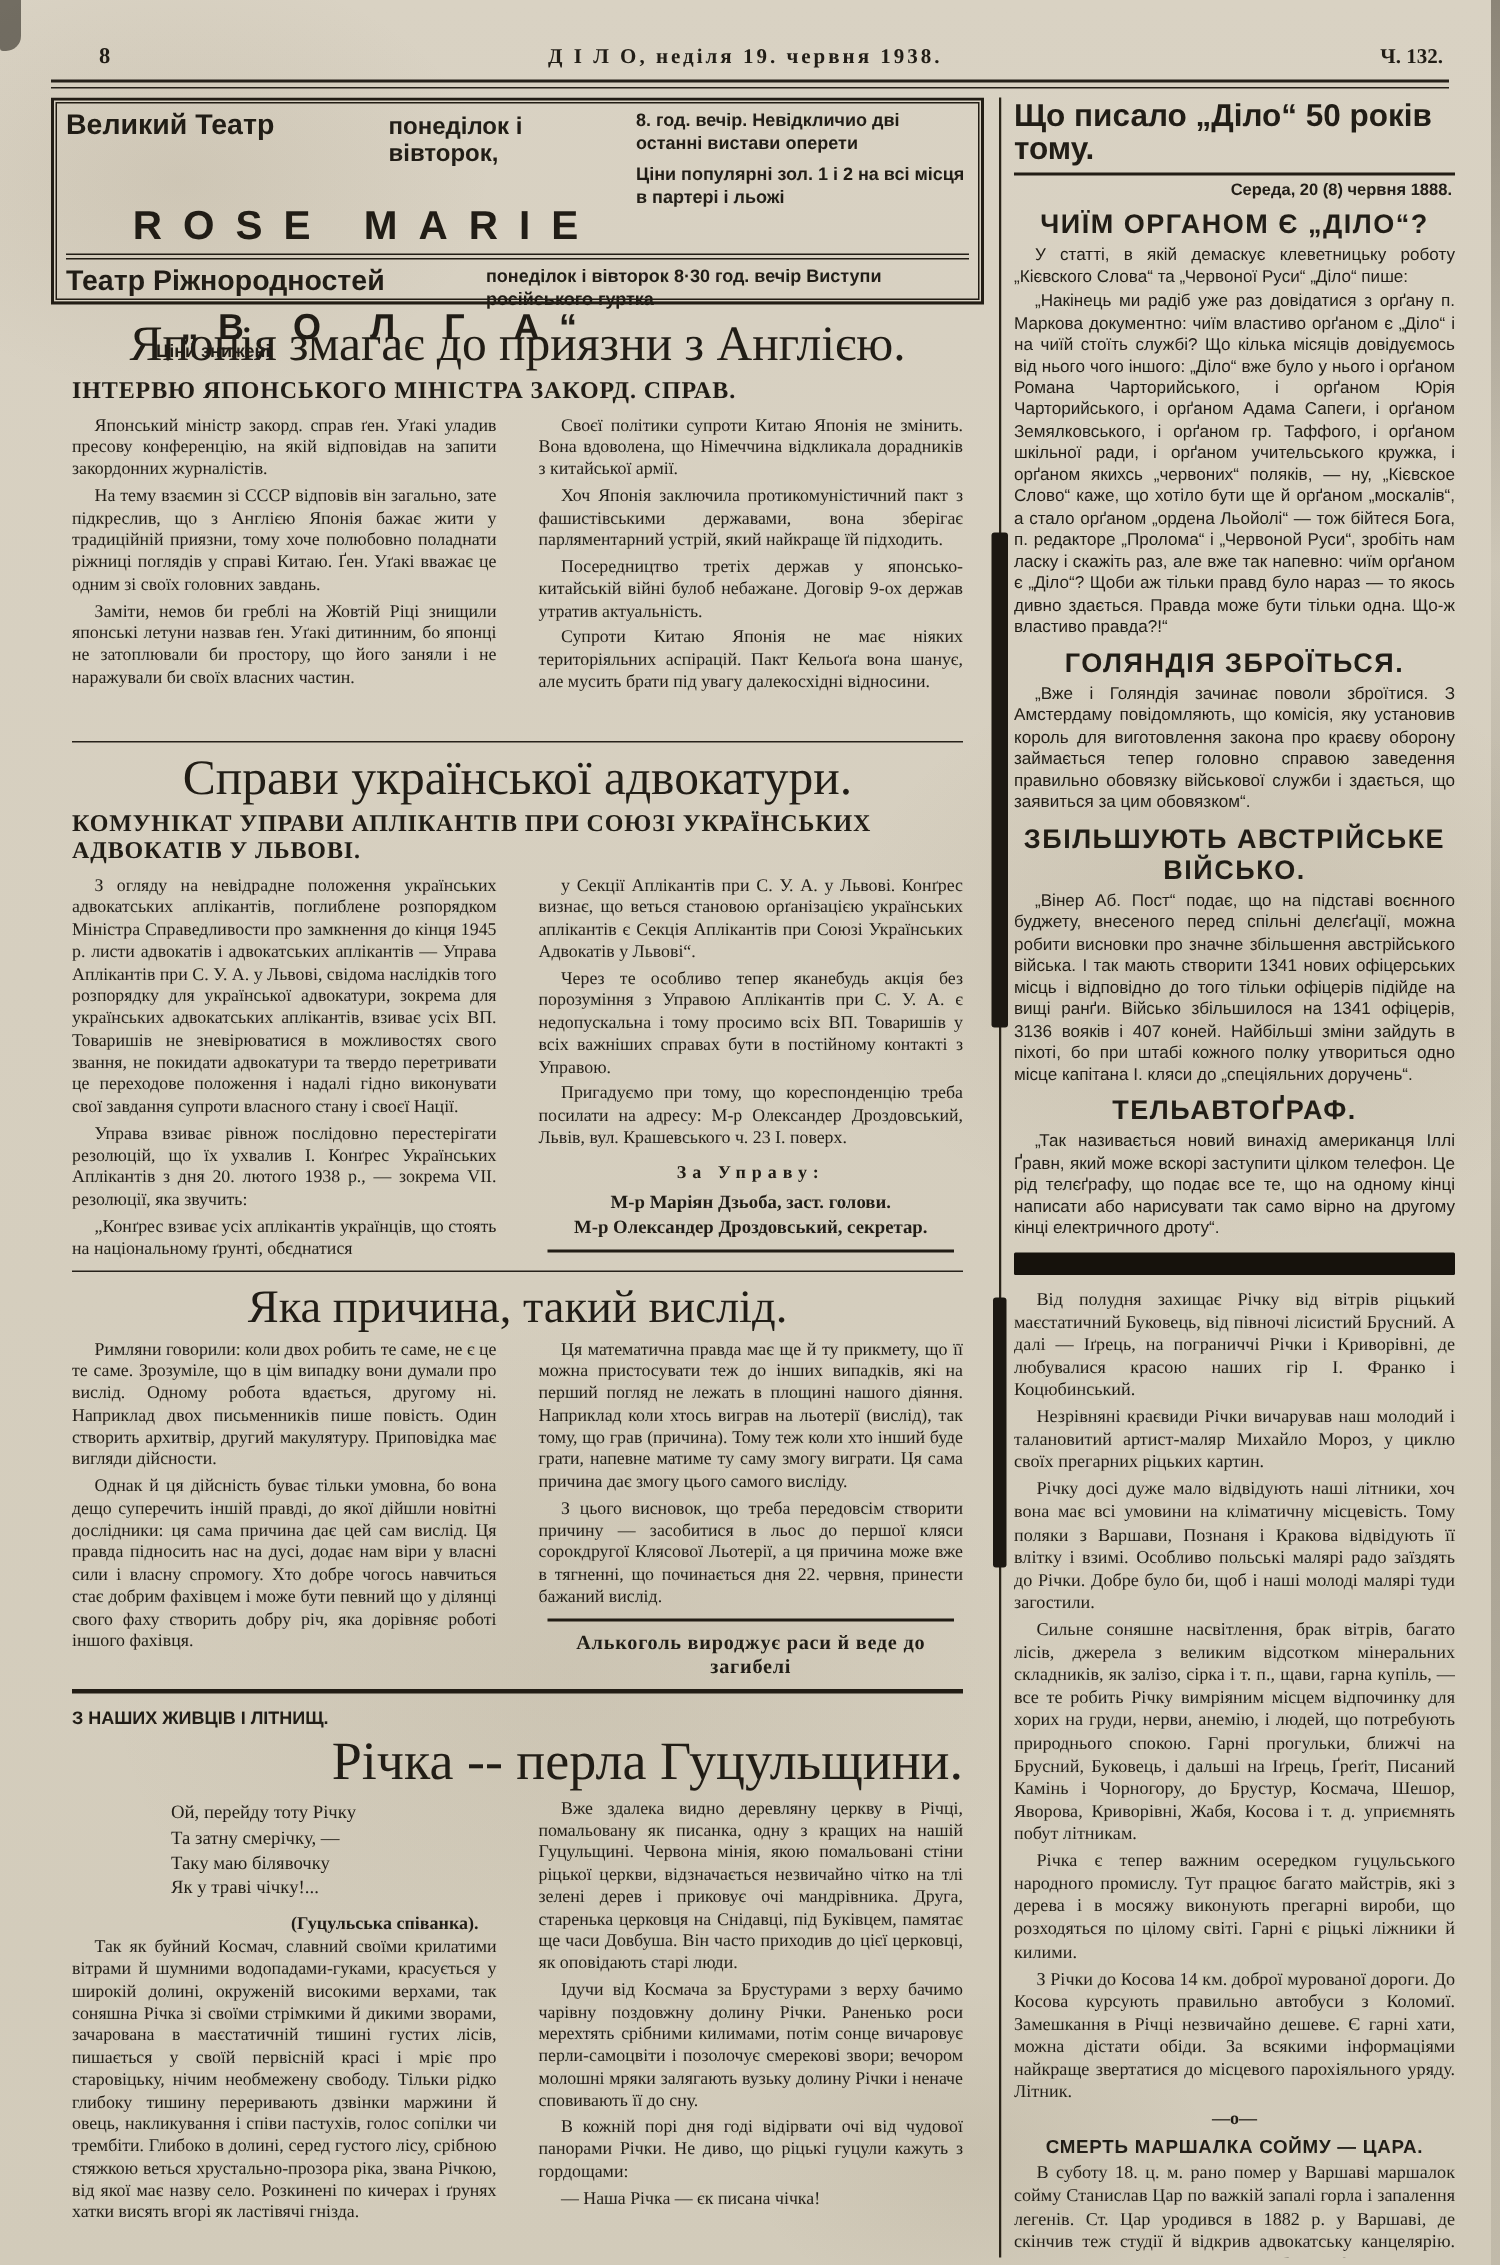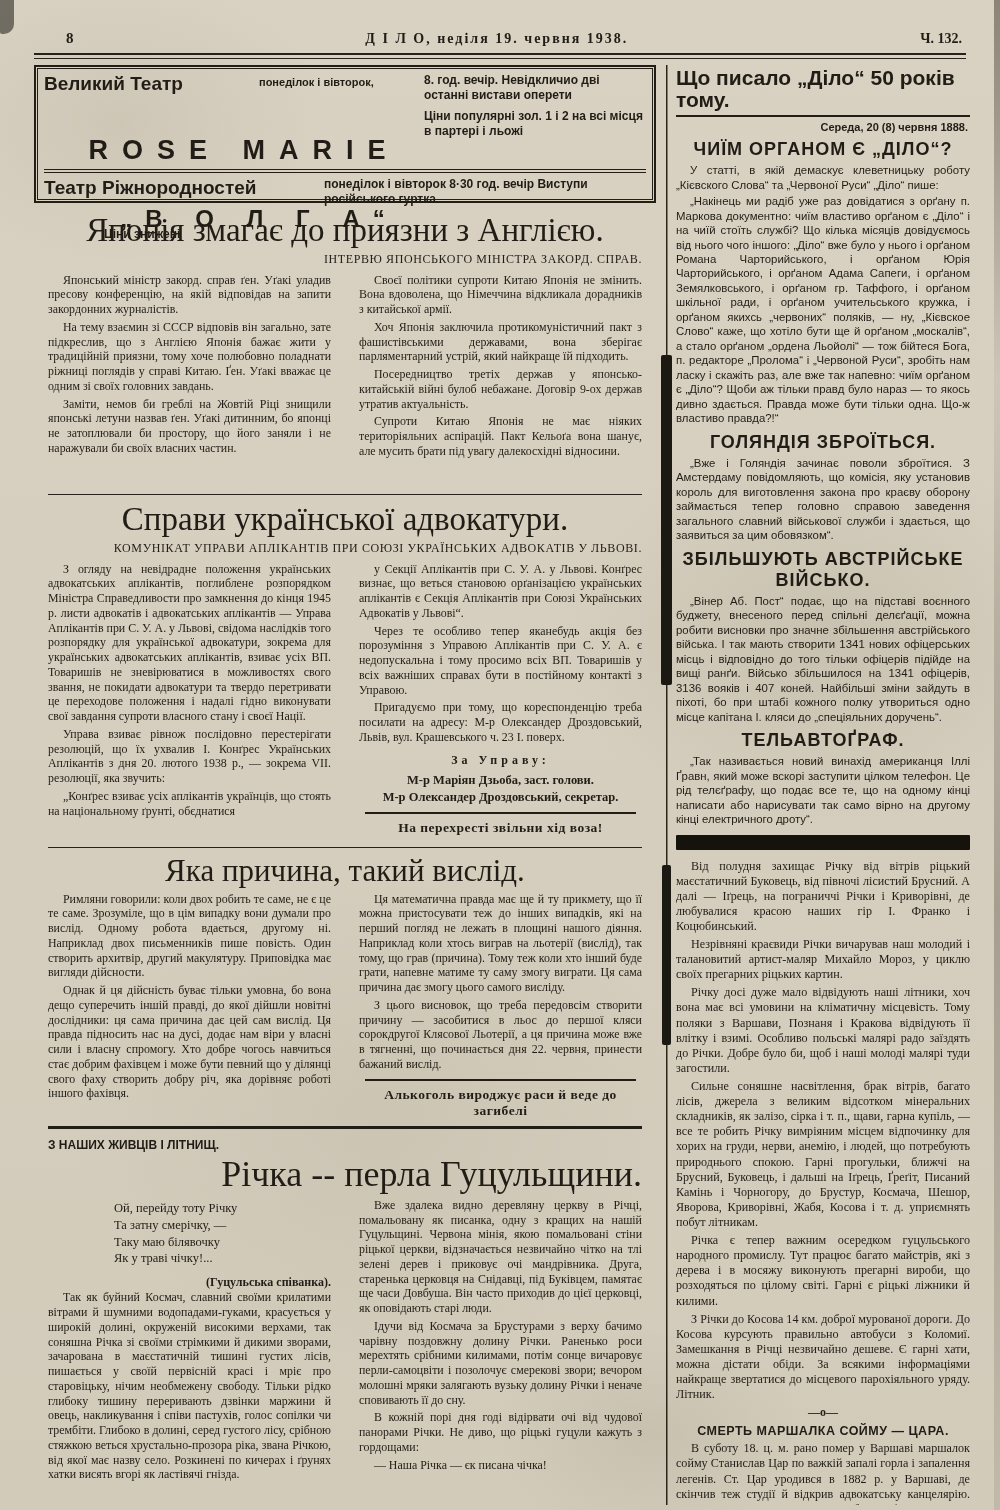--- a/index.html
+++ b/index.html
@@ -27,51 +27,51 @@
   .vdivider{width:3px;margin:0 8px 0 9px;background:linear-gradient(#2a2419,#2a2419) center/1.5px 100% no-repeat;position:relative;}
   .vdivider .heavy1{position:absolute;top:290px;left:-4px;width:11px;height:330px;background:#1c1812;border-radius:2px;}
   .vdivider .heavy2{position:absolute;top:800px;left:-3px;width:9px;height:180px;background:#1c1812;border-radius:2px;}
   .right-zone{flex:1;overflow:hidden;padding-top:2px;}
 
   
   .ad-box{border:2.5px solid #221d15;box-shadow:inset 0 0 0 1px #d9d2c3, inset 0 0 0 2px #221d15;
     padding:6px 8px 4px 8px;height:124px;margin-bottom:6px;}
   .ad-row1{display:flex;align-items:flex-start;}
   .ad-venue{font-family:"Liberation Sans",sans-serif;font-weight:bold;font-size:19px;width:215px;}
-  .ad-days{font-family:"Liberation Sans",sans-serif;font-weight:bold;font-size:11px;width:165px;padding-top:3px;}
+  .ad-days{font-family:"Liberation Sans",sans-serif;font-weight:bold;font-size:16px;width:165px;padding-top:3px;}
   .ad-notes{flex:1;font-family:"Liberation Sans",sans-serif;font-weight:bold;font-size:12px;line-height:1.25;}
   .ad-note-b{margin-top:6px;}
   .ad-title1{font-family:"Liberation Sans",sans-serif;font-weight:bold;font-size:27px;letter-spacing:14px;
     width:400px;text-align:center;margin-top:-4px;}
   .ad-divider{border-top:1.5px solid #221d15;border-bottom:1.5px solid #221d15;height:2px;margin:3px 0 4px 0;}
   .ad-title2{font-family:"Liberation Sans",sans-serif;font-weight:bold;font-size:24px;letter-spacing:13px;
     width:430px;text-align:center;margin-top:-2px;}
   .ad-note-small{font-family:"Liberation Sans",sans-serif;font-weight:bold;font-size:12px;margin:-6px 0 0 60px;}
 
   
   .art{padding:0 14px;overflow:hidden;}
   .art-title{text-align:center;font-size:33px;line-height:1.05;margin:4px 0 4px 0;font-weight:normal;}
-  .art-subtitle{text-align:right;font-weight:normal;font-size:12px;letter-spacing:.6px;margin-bottom:6px;}
+  .art-subtitle{text-align:left;font-weight:bold;font-size:16px;letter-spacing:.6px;margin-bottom:6px;}
   .cols{display:flex;gap:28px;}
   .col{flex:1;min-width:0;}
   .col p{margin:0 0 3px 0;font-size:11.9px;line-height:1.24;text-align:justify;text-indent:15px;}
   .hrule{border-top:1.5px solid #26211a;margin:3px 14px 3px 14px;}
   .hrule.thick{border-top:3px solid #221d15;}
   .signoff-head{text-align:center;font-weight:bold;font-size:12px;letter-spacing:4px;margin:8px 0 4px 0;}
   .signoff{text-align:center;font-weight:bold;font-size:12.5px;line-height:1.35;}
   .mini-rule{border-top:2px solid #221d15;margin:7px 6px 6px 6px;}
   .slogan{text-align:center;font-weight:bold;font-size:13.5px;letter-spacing:.5px;}
   .art-japan{height:282px;}
   .art-advocacy{height:346px;}
   .art-cause{height:272px;}
   .art-richka{flex:1;}
   .section-label{font-family:"Liberation Sans",sans-serif;font-weight:bold;font-size:12px;margin:6px 0 0 0;}
   .richka-title{font-size:36px;text-align:right;}
   .poem{margin:2px 0 8px 66px;font-size:12.5px;line-height:1.35;}
-  .poem-credit{font-weight:bold;text-align:right;font-size:12px;}
+  .poem-credit{font-weight:bold;text-align:right;margin-right:12px;font-size:12px;}
 
   
   .rc-header{font-family:"Liberation Sans",sans-serif;font-weight:bold;font-size:21px;line-height:1.05;
     border-bottom:2px solid #221d15;padding-bottom:4px;}
   .rc-date{text-align:right;font-family:"Liberation Sans",sans-serif;font-weight:bold;font-size:11px;margin:4px 2px 6px 0;}
   .rc-sec-head{text-align:center;font-family:"Liberation Sans",sans-serif;font-weight:bold;font-size:18px;
     letter-spacing:1px;margin:6px 0 3px 0;}
   .rc p.sans{font-family:"Liberation Sans",sans-serif;font-size:11.4px;line-height:1.27;text-align:justify;
     text-indent:14px;margin:0 0 2px 0;}
   .black-bar{height:15px;background:#16120c;margin:8px 0 9px 0;border-radius:1px;}
@@ -216,21 +216,21 @@
       <div class="rc-date">Середа, 20 (8) червня 1888.</div>
 
       <div>
         <div class="rc-sec-head">ЧИЇМ ОРГАНОМ Є „ДІЛО“?</div>
         <p class="sans">У статті, в якій демаскує клеветницьку роботу „Кієвского Слова“ та „Червоної Руси“ „Діло“ пише:</p>
         <p class="sans">„Накінець ми радіб уже раз довідатися з орґану п. Маркова документно: чиїм властиво орґаном є „Діло“ і на чиїй стоїть службі? Що кілька місяців довідуємось від нього чого іншого: „Діло“ вже було у нього і орґаном Романа Чарторийського, і орґаном Юрія Чарторийського, і орґаном Адама Сапеги, і орґаном Земялковського, і орґаном гр. Таффого, і орґаном шкільної ради, і орґаном учительського кружка, і орґаном якихсь „червоних“ поляків, — ну, „Кієвское Слово“ каже, що хотіло бути ще й орґаном „москалів“, а стало орґаном „ордена Льойолі“ — тож бійтеся Бога, п. редакторе „Пролома“ і „Червоной Руси“, зробіть нам ласку і скажіть раз, але вже так напевно: чиїм орґаном є „Діло“? Щоби аж тільки правд було нараз — то якось дивно здається. Правда може бути тільки одна. Що-ж властиво правда?!“</p>
       </div>
 
       <div>
         <div class="rc-sec-head">ГОЛЯНДІЯ ЗБРОЇТЬСЯ.</div>
-        <p class="sans">„Вже і Голяндія зачинає поволи зброїтися. З Амстердаму повідомляють, що комісія, яку установив король для виготовлення закона про краєву оборону займається тепер головно справою заведення загального славний військової служби і здається, що заявиться за цим обовязком“.</p>
+        <p class="sans">„Вже і Голяндія зачинає поволи зброїтися. З Амстердаму повідомляють, що комісія, яку установив король для виготовлення закона про краєву оборону займається тепер головно справою заведення правильно обовязку військової служби і здається, що заявиться за цим обовязком“.</p>
       </div>
 
       <div>
         <div class="rc-sec-head">ЗБІЛЬШУЮТЬ АВСТРІЙСЬКЕ ВІЙСЬКО.</div>
         <p class="sans">„Вінер Аб. Пост“ подає, що на підставі воєнного буджету, внесеного перед спільні делєґації, можна робити висновки про значне збільшення австрійського війська. І так мають створити 1341 нових офіцерських місць і відповідно до того тільки офіцерів підійде на вищі ранґи. Військо збільшилося на 1341 офіцерів, 3136 вояків і 407 коней. Найбільші зміни зайдуть в піхоті, бо при штабі кожного полку утвориться одно місце капітана І. кляси до „спеціяльних доручень“.</p>
       </div>
 
       <div>
         <div class="rc-sec-head">ТЕЛЬАВТОҐРАФ.</div>
         <p class="sans">„Так називається новий винахід американця Іллі Ґравн, який може вскорі заступити цілком телефон. Це рід телєґрафу, що подає все те, що на одному кінці написати або нарисувати так само вірно на другому кінці електричного дроту“.</p>

